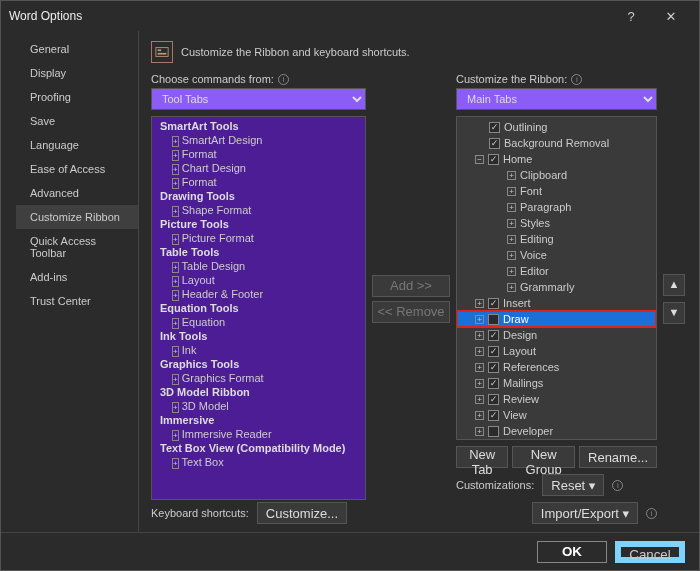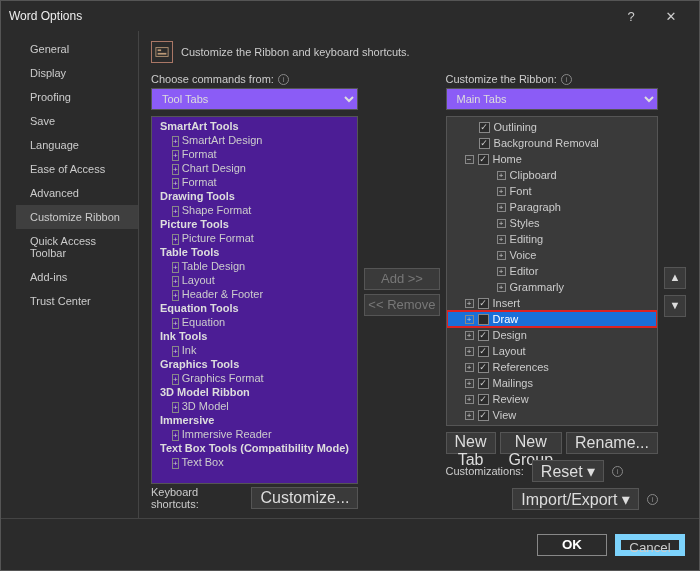--- a/index.html
+++ b/index.html
@@ -32,26 +32,26 @@
 .group-item { padding: 1px 8px 1px 20px; color: #ccc; }
 .tree { flex: 1; background: #3a3a3a; border: 1px solid #555; margin-top: 6px; overflow-y: scroll; padding: 2px 0; font-size: 11px; }
 .tree::-webkit-scrollbar { width: 14px; background:#3a3a3a; }
 .tree::-webkit-scrollbar-thumb { background:#666; }
 .tn { display: flex; align-items: center; gap: 4px; padding: 0 4px; height: 16px; white-space: nowrap; }
 .tn.sel { background: #1a6fd8; color: #fff; outline: 2px solid #d22; outline-offset: -1px; }
 .exp { width: 9px; height: 9px; border: 1px solid #888; font-size: 8px; line-height: 7px; text-align: center; color: #ccc; flex-shrink:0; }
 .chk { width: 11px; height: 11px; border: 1px solid #888; background: #2b2b2b; font-size: 9px; line-height: 9px; text-align: center; color: #ccc; flex-shrink:0; }
 .ind1 { padding-left: 18px; } .ind2 { padding-left: 32px; } .ind3 { padding-left: 50px; }
 .btn-mid { height: 22px; background: #3a3a3a; border: 1px solid #555; color: #777; font-size: 13px; }
-.btn-small { height: 22px; background: #3a3a3a; border: 1px solid #555; color: #ddd; font-size: 16px; padding: 0 8px; cursor: pointer; }
+.btn-small { height: 22px; background: #3a3a3a; border: 1px solid #555; color: #ddd; font-size: 13px; padding: 0 8px; cursor: pointer; }
 .arrow-btn { width: 22px; height: 22px; background: #3a3a3a; border: 1px solid #555; color: #ddd; text-align: center; line-height: 18px; cursor:pointer; }
 .below-tree { display: flex; gap: 4px; margin-top: 6px; }
 .cust-row { display: flex; align-items: center; gap: 8px; margin-top: 6px; }
 .kbd-row { display: flex; align-items: center; gap: 8px; margin-top: 2px; }
-.footer { height: 52px; border-top: 1px solid #444; display: flex; align-items: center; justify-content: flex-end; gap: 8px; padding: 0 14px; }
+.footer { height: 38px; border-top: 1px solid #444; display: flex; align-items: center; justify-content: flex-end; gap: 8px; padding: 0 14px; }
 .btn-ok { width: 70px; height: 22px; background: #2b2b2b; border: 1px solid #888; color: #fff; font-weight: bold; cursor:pointer; }
 .btn-cancel { width: 70px; height: 22px; background: #2b2b2b; border: 6px solid #7dd3fc; color: #ccc; cursor:pointer; }
 .spacer { flex:1; }
 </style>
 </head>
 <body>
 
 <div class="window">
   <div class="titlebar">
     <span class="title">Word Options</span>
@@ -109,21 +109,21 @@
               <div class="group-head">Equation Tools</div>
               <div class="group-item"><span class="exp">+</span> Equation</div>
               <div class="group-head">Ink Tools</div>
               <div class="group-item"><span class="exp">+</span> Ink</div>
               <div class="group-head">Graphics Tools</div>
               <div class="group-item"><span class="exp">+</span> Graphics Format</div>
               <div class="group-head">3D Model Ribbon</div>
               <div class="group-item"><span class="exp">+</span> 3D Model</div>
               <div class="group-head">Immersive</div>
               <div class="group-item"><span class="exp">+</span> Immersive Reader</div>
-              <div class="group-head">Text Box Tools (Compatibility Mode)</div>
+              <div class="group-head">Text Box View (Compatibility Mode)</div>
               <div class="group-item"><span class="exp">+</span> Text Box</div>
             </div>
           <div class="kbd-row">
             <span>Keyboard shortcuts:</span>
             <button class="btn-small">Customize...</button>
           </div>
         </div>
         <div class="col mid">
           <button class="btn-mid">Add &gt;&gt;</button>
           <button class="btn-mid">&lt;&lt; Remove</button>

